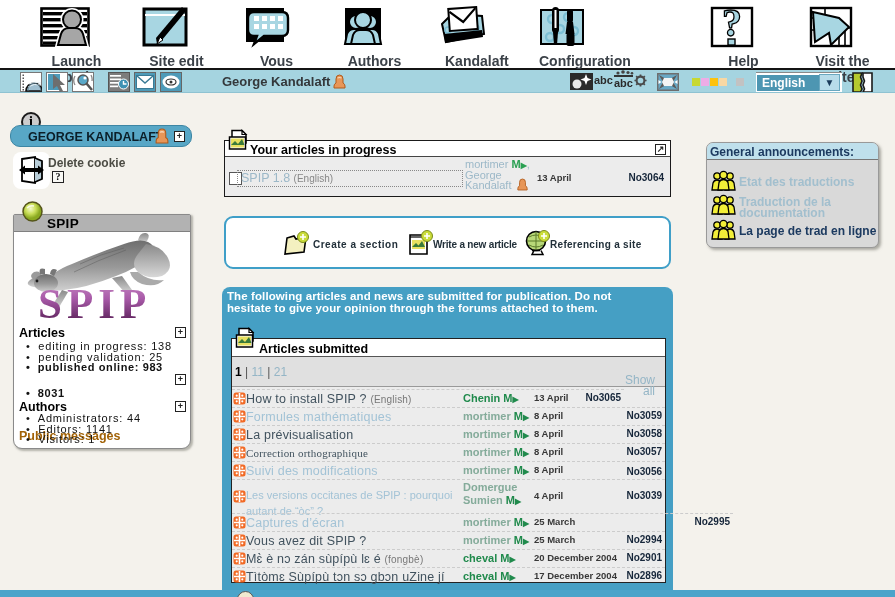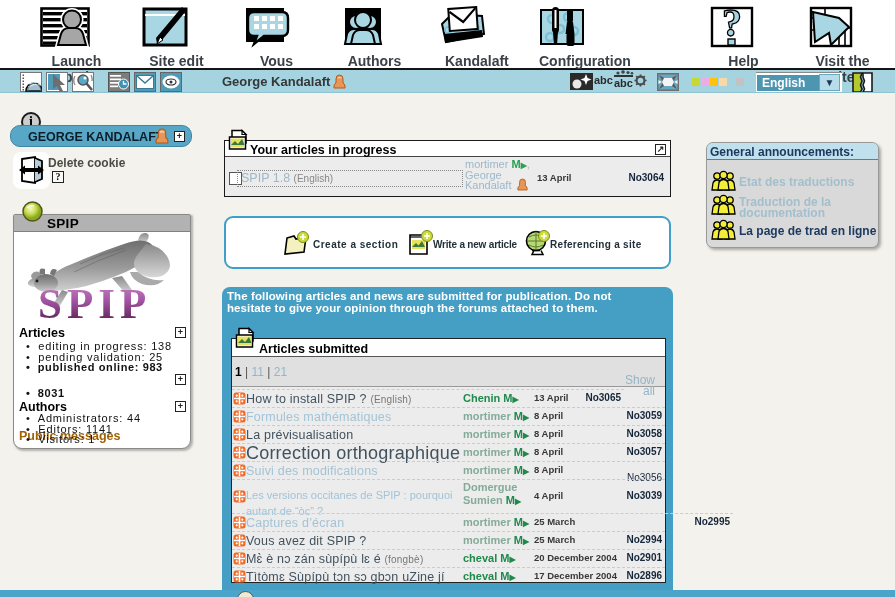--- a/index.html
+++ b/index.html
@@ -410,38 +410,38 @@
 </div>
 <div style="position:absolute;left:0;top:104px;width:433px;height:18px;border-top:1px dashed #cccccc;box-sizing:border-box;">
 <svg style="position:absolute;left:1px;top:2px;" width="13" height="13" viewBox="0 0 13 13">
           <rect x="0.5" y="0.5" width="12" height="12" rx="2.5" fill="#f26a25"></rect>
           <path d="M6.5 1 V12 M1 6.5 H12" stroke="#fff" stroke-width="1.6"></path>
           <circle cx="3.7" cy="3.7" r="1.1" fill="#fff"></circle>
           <circle cx="9.3" cy="3.7" r="1.1" fill="#fff"></circle>
           <circle cx="3.7" cy="9.3" r="1.1" fill="#fff"></circle>
           <circle cx="9.3" cy="9.3" r="1.1" fill="#fff"></circle>
         </svg>
-<div style="position:absolute;left:14px;top:2px;width:216px;font-size:18px;color:#41525e;letter-spacing:0.2px;line-height:15px;white-space:nowrap;">Correction orthographique</div>
+<div style="position:absolute;left:14px;top:2px;width:216px;font-size:11px;color:#41525e;letter-spacing:0.2px;line-height:15px;white-space:nowrap;font-family:Liberation Serif, serif;">Correction orthographique</div>
 <div style="position:absolute;left:231px;top:2px;font-size:11px;font-weight:bold;color:#84ab9a;line-height:13px;">mortimer <span style="color:#208a4c;font-weight:bold;">M<span style="font-size:8px;">▶</span></span></div>
 <div style="position:absolute;left:302px;top:2px;font-size:9.5px;font-weight:bold;color:#383838;">8 April</div>
 <div style="position:absolute;right:3px;top:2px;font-size:10px;font-weight:bold;color:#16263a;">No3057</div>
 </div>
 <div style="position:absolute;left:0;top:122px;width:433px;height:18px;border-top:1px dashed #cccccc;box-sizing:border-box;">
 <svg style="position:absolute;left:1px;top:2px;" width="13" height="13" viewBox="0 0 13 13">
           <rect x="0.5" y="0.5" width="12" height="12" rx="2.5" fill="#f26a25"></rect>
           <path d="M6.5 1 V12 M1 6.5 H12" stroke="#fff" stroke-width="1.6"></path>
           <circle cx="3.7" cy="3.7" r="1.1" fill="#fff"></circle>
           <circle cx="9.3" cy="3.7" r="1.1" fill="#fff"></circle>
           <circle cx="3.7" cy="9.3" r="1.1" fill="#fff"></circle>
           <circle cx="9.3" cy="9.3" r="1.1" fill="#fff"></circle>
         </svg>
 <div style="position:absolute;left:14px;top:2px;width:216px;font-size:12.5px;color:#a3c3d6;letter-spacing:0.2px;line-height:15px;white-space:nowrap;">Suivi des modifications</div>
 <div style="position:absolute;left:231px;top:2px;font-size:11px;font-weight:bold;color:#84ab9a;line-height:13px;">mortimer <span style="color:#208a4c;font-weight:bold;">M<span style="font-size:8px;">▶</span></span></div>
 <div style="position:absolute;left:302px;top:2px;font-size:9.5px;font-weight:bold;color:#383838;">8 April</div>
-<div style="position:absolute;right:3px;top:10px;font-size:10px;font-weight:normal;color:#16263a;">No3056</div>
+<div style="position:absolute;right:3px;top:4px;font-size:10px;font-weight:bold;color:#16263a;">No3056</div>
 </div>
 <div style="position:absolute;left:0;top:140px;width:433px;height:34px;border-top:1px dashed #cccccc;box-sizing:border-box;">
 <svg style="position:absolute;left:1px;top:10px;" width="13" height="13" viewBox="0 0 13 13">
           <rect x="0.5" y="0.5" width="12" height="12" rx="2.5" fill="#f26a25"></rect>
           <path d="M6.5 1 V12 M1 6.5 H12" stroke="#fff" stroke-width="1.6"></path>
           <circle cx="3.7" cy="3.7" r="1.1" fill="#fff"></circle>
           <circle cx="9.3" cy="3.7" r="1.1" fill="#fff"></circle>
           <circle cx="3.7" cy="9.3" r="1.1" fill="#fff"></circle>
           <circle cx="9.3" cy="9.3" r="1.1" fill="#fff"></circle>
         </svg>

